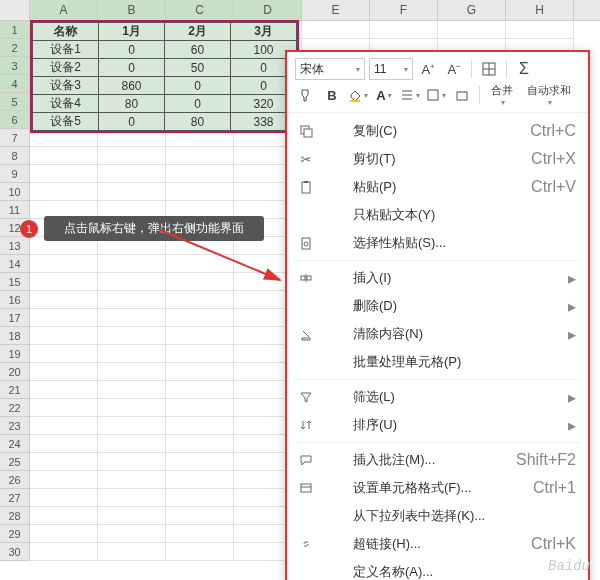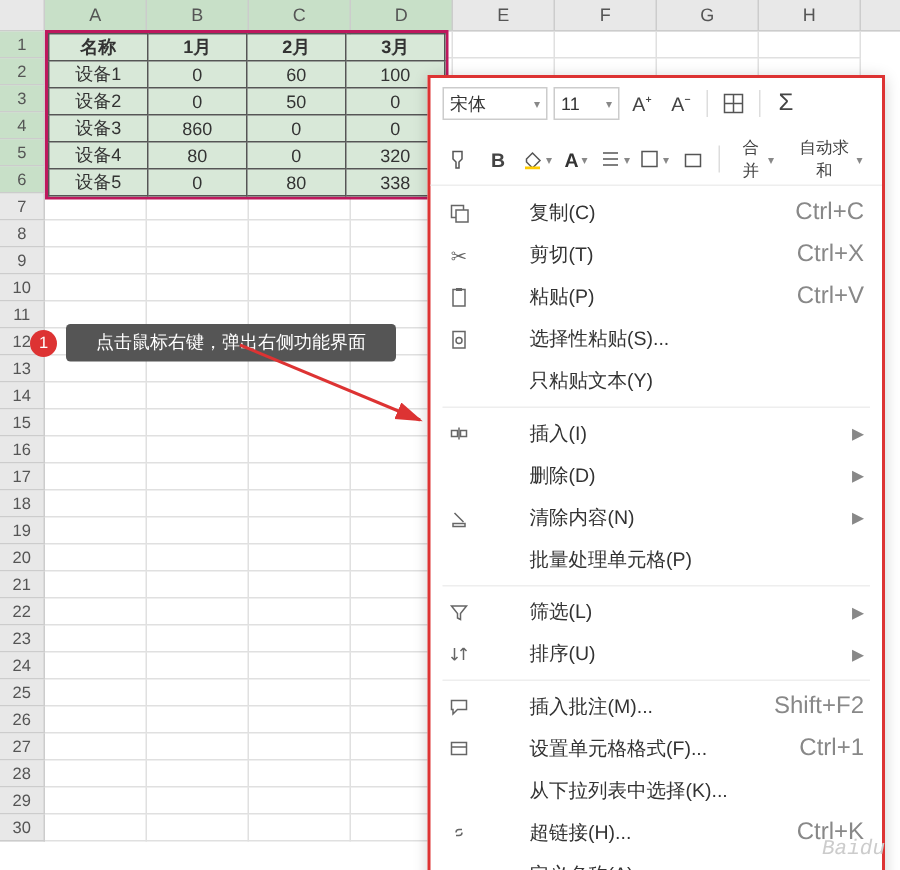--- a/index.html
+++ b/index.html
@@ -25,26 +25,26 @@
 .callout { position: absolute; top: 216px; left: 20px; display: flex; align-items: center; }
 .callout-num { width: 18px; height: 18px; border-radius: 50%; background: #d33; color: #fff; font-size: 11px; line-height: 18px; text-align: center; margin-right: 6px; }
 .callout-text { background: #555; color: #fff; padding: 4px 20px; border-radius: 3px; font-size: 12px; }
 
 
 .arrow { position: absolute; top: 200px; left: 150px; width: 150px; height: 100px; pointer-events: none; }
 
 
 .popup { position: absolute; top: 50px; left: 285px; width: 305px; background: #fff; border: 2px solid #d33; box-shadow: 0 2px 10px rgba(0,0,0,.2); }
 .mini-toolbar { padding: 6px 8px; border-bottom: 1px solid #eee; }
-.mt-row { display: flex; align-items: center; gap: 4px; margin-bottom: 15px; }
+.mt-row { display: flex; align-items: center; gap: 4px; margin-bottom: 4px; }
 .mt-row:last-child { margin-bottom: 0; }
 .font-sel { width: 70px; height: 22px; border: 1px solid #ccc; padding: 0 4px; font-size: 12px; background: #fff; display: flex; align-items: center; justify-content: space-between; }
 .size-sel { width: 44px; height: 22px; border: 1px solid #ccc; padding: 0 4px; font-size: 12px; background: #fff; display: flex; align-items: center; justify-content: space-between; }
 .tbtn { min-width: 22px; height: 22px; border: 1px solid transparent; background: #fff; display: inline-flex; align-items: center; justify-content: center; font-size: 13px; cursor: pointer; color: #444; }
-.tbtn.wide { padding: 0 4px; font-size: 11px; }
+.tbtn.wide { padding: 0 4px; font-size: 11px; flex-direction: column; }
 .sep { width: 1px; height: 18px; background: #ddd; margin: 0 2px; }
 .chev { font-size: 8px; color: #888; margin-left: 2px; }
 
 .menu { padding: 4px 0; max-height: 470px; overflow: hidden; }
 .menu-item { display: flex; align-items: center; height: 28px; padding: 0 12px 0 8px; cursor: pointer; gap: 36px; }
 .mi-icon { width: 22px; display: flex; align-items: center; justify-content: center; color: #666; font-size: 13px; }
 .mi-label { flex: 1; font-size: 13px; color: #333; }
 .mi-short { font-size: 16px; color: #888; }
 .menu-sep { height: 1px; background: #eee; margin: 3px 8px; }
 
@@ -562,34 +562,34 @@
         <div class="mi-icon">
           <svg width="14" height="14">
             <rect x="3" y="2" width="8" height="11" fill="none" stroke="#666"></rect>
             <rect x="5" y="1" width="4" height="2" fill="#666"></rect>
           </svg>
         </div>
         <div class="mi-label">粘贴(P)</div>
         <div class="mi-short">Ctrl+V</div>
       </div>
       <div class="menu-item">
-        <div class="mi-icon">
-          <svg width="14" height="14">
-            <rect x="3" y="2" width="8" height="11" fill="none" stroke="#666"></rect>
-            <circle cx="7" cy="8" r="2" fill="none" stroke="#666"></circle>
-          </svg>
-        </div>
-        <div class="mi-label">选择性粘贴(S)...</div>
-        <div class="mi-short"></div>
-      </div>
-      <div class="menu-item">
         <div class="mi-icon"></div>
         <div class="mi-label">只粘贴文本(Y)</div>
         <div class="mi-short"></div>
       </div>
+      <div class="menu-item">
+        <div class="mi-icon">
+          <svg width="14" height="14">
+            <rect x="3" y="2" width="8" height="11" fill="none" stroke="#666"></rect>
+            <circle cx="7" cy="8" r="2" fill="none" stroke="#666"></circle>
+          </svg>
+        </div>
+        <div class="mi-label">选择性粘贴(S)...</div>
+        <div class="mi-short"></div>
+      </div>
       <div class="menu-sep"></div>
       <div class="menu-item">
         <div class="mi-icon">
           <svg width="14" height="14">
             <rect x="2" y="5" width="4" height="4" fill="none" stroke="#666"></rect>
             <rect x="8" y="5" width="4" height="4" fill="none" stroke="#666"></rect>
             <path d="M7 3v8" stroke="#666"></path>
           </svg>
         </div>
         <div class="mi-label">插入(I)</div>

